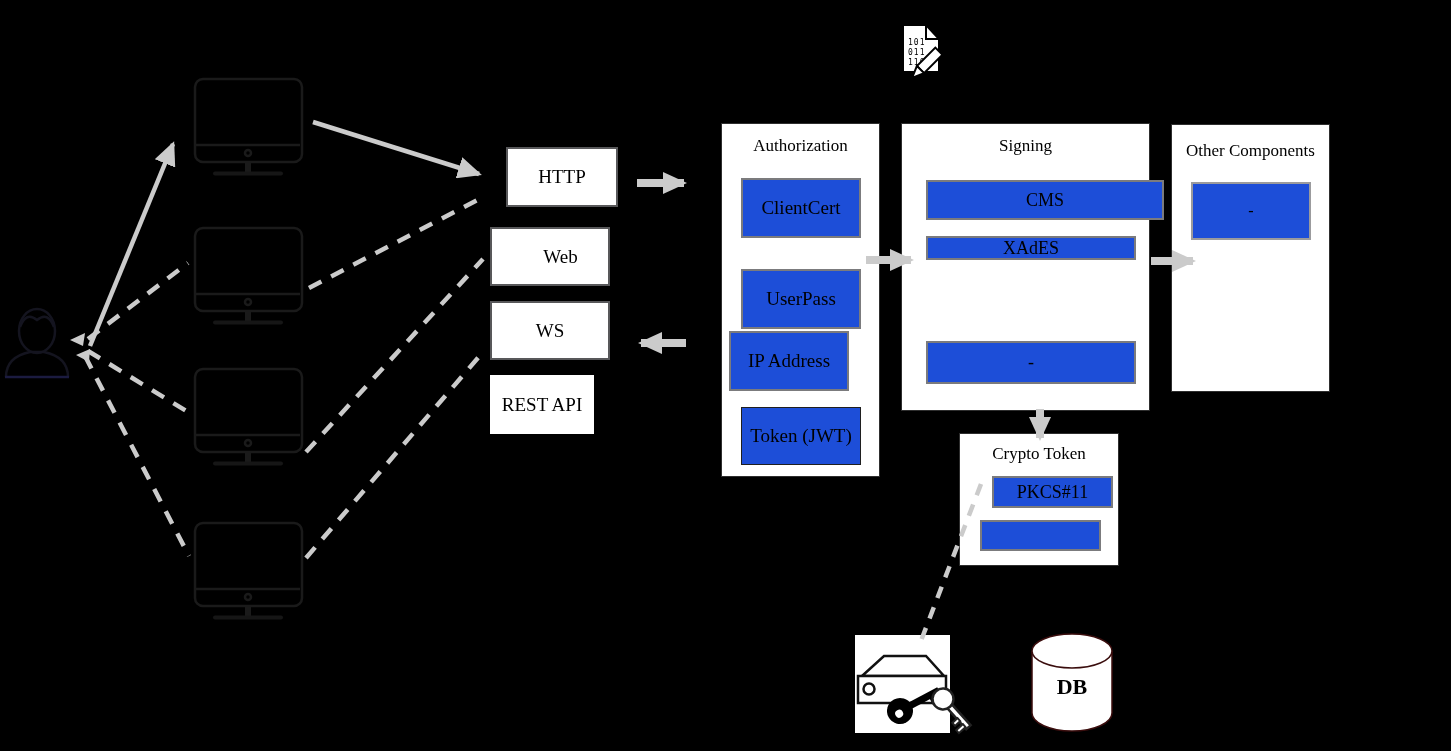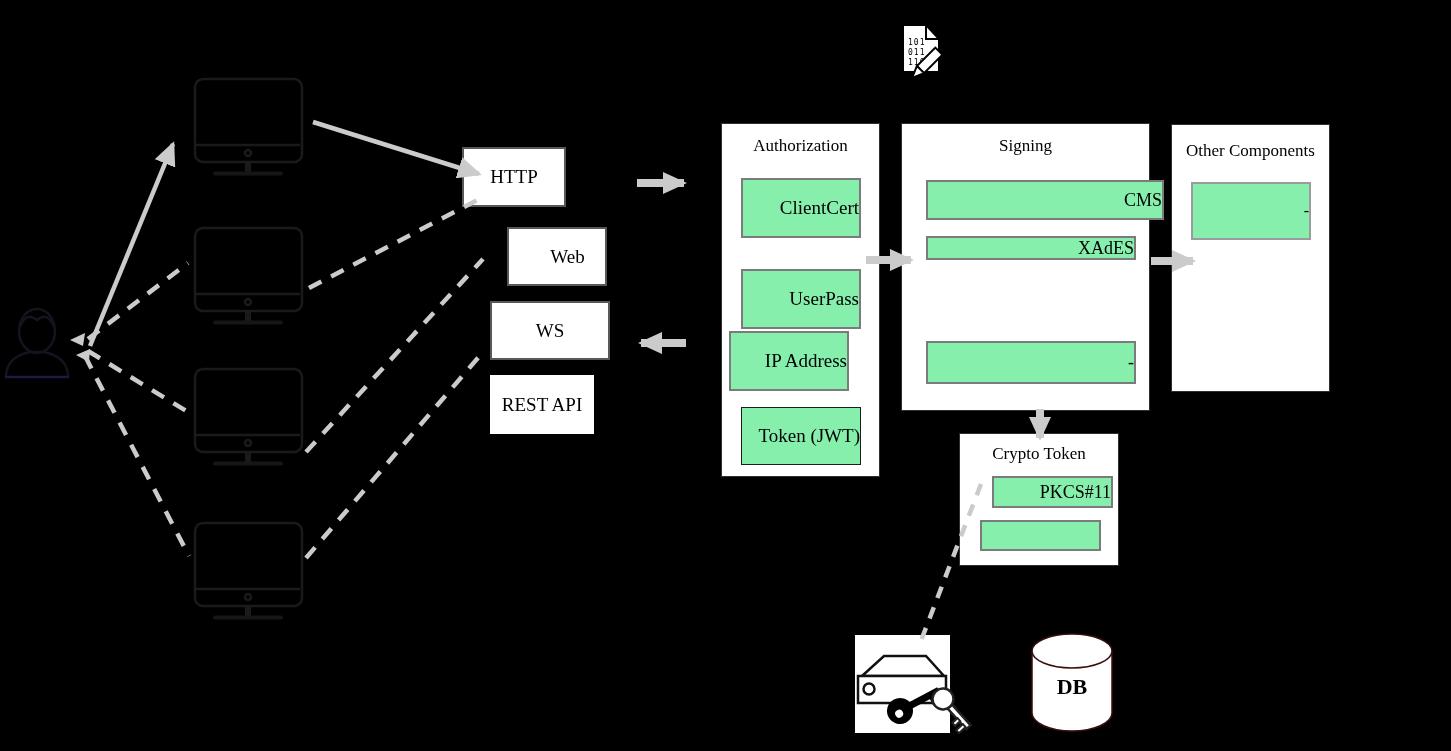--- a/index.html
+++ b/index.html
@@ -15,38 +15,38 @@
   .iface.noborder{border:none;}
   .container{
     position:absolute;background:#ffffff;border:1px solid #2e2e2e;
     box-sizing:border-box;color:#000;
   }
   .ctitle{
     position:absolute;left:0;right:0;text-align:center;
     font-size:17px;color:#000;
   }
   .module{
-    position:absolute;background:#86efac;border:2px solid #7b7b7d;
-    box-sizing:border-box;display:flex;align-items:center;justify-content:flex-end;
+    position:absolute;background:#1d4ed8;border:2px solid #7b7b7d;
+    box-sizing:border-box;display:flex;align-items:center;justify-content:center;
     font-size:19px;color:#000;
   }
   .module.darkborder{border:1.5px solid #1f1f1f;}
   .module.lightborder{border:2px solid #9b9b9d;font-size:16px;}
   .module.sm{font-size:18px;}
   .overlay{position:absolute;left:0;top:0;width:1451px;height:751px;pointer-events:none;}
 </style>
 </head>
 <body>
 
 <div class="canvas">
 
-  <div class="box iface" style="left:462px;top:147px;width:104px;height:60px;">
+  <div class="box iface" style="left:506px;top:147px;width:112px;height:60px;">
     <span>HTTP</span>
   </div>
-  <div class="box iface" style="left:507px;top:227px;width:100px;height:59px;padding-left:21px;">
+  <div class="box iface" style="left:490px;top:227px;width:120px;height:59px;padding-left:21px;">
     <span>Web</span>
   </div>
   <div class="box iface" style="left:490px;top:301px;width:120px;height:59px;">
     <span>WS</span>
   </div>
   <div class="box iface noborder" style="left:490px;top:375px;width:104px;height:59px;">
     <span>REST API</span>
   </div>
 
   <div class="container" style="left:721px;top:123px;width:159px;height:354px;">

